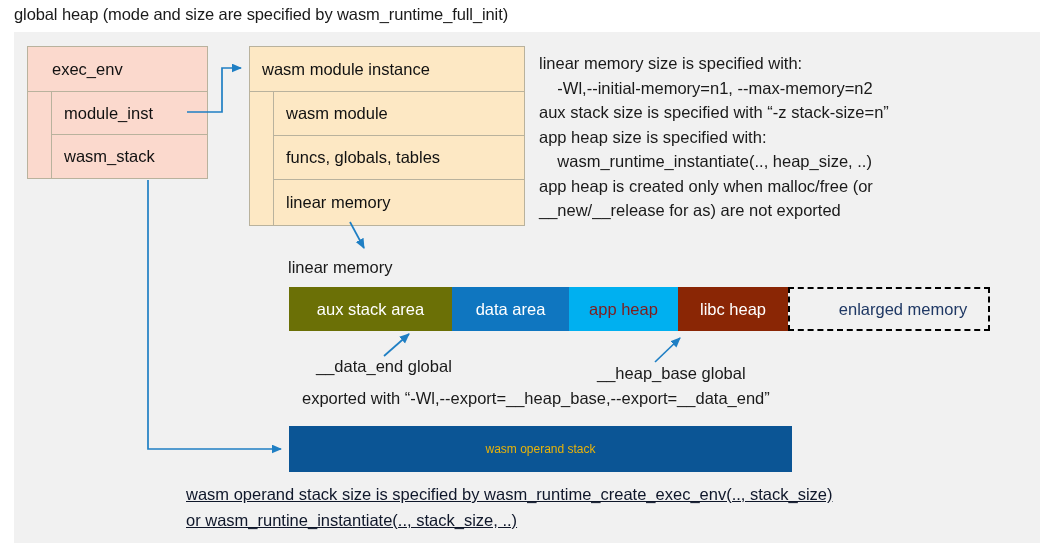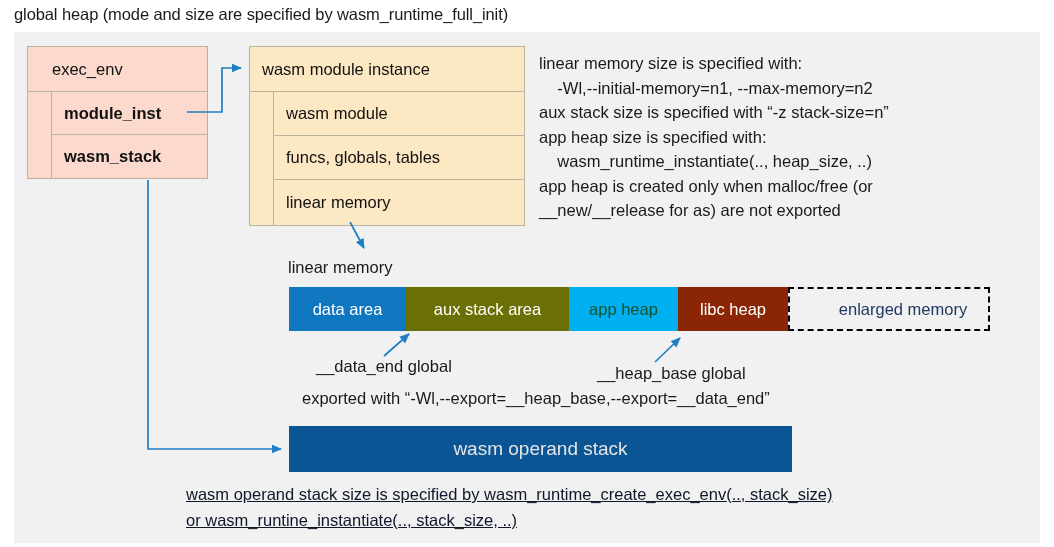--- a/index.html
+++ b/index.html
@@ -70,21 +70,21 @@
     font-size: 16.5px;
     color: #111111;
     border-bottom: 1px solid #b9b29d;
     padding-left: 12px;
   }
   .struct .rows .row:last-child { border-bottom: none; }
 
   
   .exec-env { left: 27px; top: 46px; width: 181px; height: 133px; background: #fbd9cd; }
   .exec-env .hdr { height: 45px; padding-left: 24px; }
-  .exec-env .body { height: 86px; font-weight: bold; }
+  .exec-env .body { height: 86px; }
   .exec-env .gutter { width: 24px; }
   .exec-env .rows .row { height: 43px; }
 
   
   .wmi { left: 249px; top: 46px; width: 276px; height: 180px; background: #fde8c4; }
   .wmi .hdr { height: 45px; padding-left: 12px; }
   .wmi .body { height: 133px; }
   .wmi .gutter { width: 24px; }
   .wmi .rows .row { height: 44px; }
   .wmi .rows .row:nth-child(3) { height: 45px; }
@@ -143,22 +143,22 @@
 
   
   .opstack {
     position: absolute;
     left: 289px; top: 426px;
     width: 503px; height: 46px;
     background: #0b5595;
     display: flex;
     align-items: center;
     justify-content: center;
-    font-size: 19px;
-    color: #e5e5e5;
+    font-size: 12px;
+    color: #eab308;
   }
 
   
   .bottom-notes {
     position: absolute;
     left: 186px; top: 481px;
     font-size: 16.5px;
     line-height: 26px;
     color: #0f172a;
     white-space: pre;
@@ -209,23 +209,23 @@
     -Wl,--initial-memory=n1, --max-memory=n2
 aux stack size is specified with “-z stack-size=n”
 app heap size is specified with:
     wasm_runtime_instantiate(.., heap_size, ..)
 app heap is created only when malloc/free (or
 __new/__release for as) are not exported</div>
 
   <div class="lm-caption">linear memory</div>
 
   <div class="membar" id="membar">
+      <div class="seg" style="width: 163px; background: rgb(107, 112, 6); color: rgb(255, 255, 255);">aux stack area</div>
       <div class="seg" style="width: 117px; background: rgb(15, 118, 192); color: rgb(255, 255, 255);">data area</div>
-      <div class="seg" style="width: 163px; background: rgb(107, 112, 6); color: rgb(255, 255, 255);">aux stack area</div>
-      <div class="seg" style="width: 109px; background: rgb(0, 176, 240); color: #14532d;">app heap</div>
+      <div class="seg" style="width: 109px; background: rgb(0, 176, 240); color: #7f1d1d;">app heap</div>
       <div class="seg" style="width: 110px; background: rgb(138, 38, 5); color: rgb(255, 255, 255);">libc heap</div>
       <div class="seg seg-dashed" style="width: 202px; color: rgb(31, 56, 100); padding-left: 28px;">enlarged memory</div>
     </div>
 
   <div class="ann ann-data-end">__data_end global</div>
   <div class="ann ann-heap-base">__heap_base global</div>
   <div class="ann ann-exported">exported with “-Wl,--export=__heap_base,--export=__data_end”</div>
 
   <div class="opstack" style="background: rgb(11, 85, 149);">wasm operand stack</div>
 

